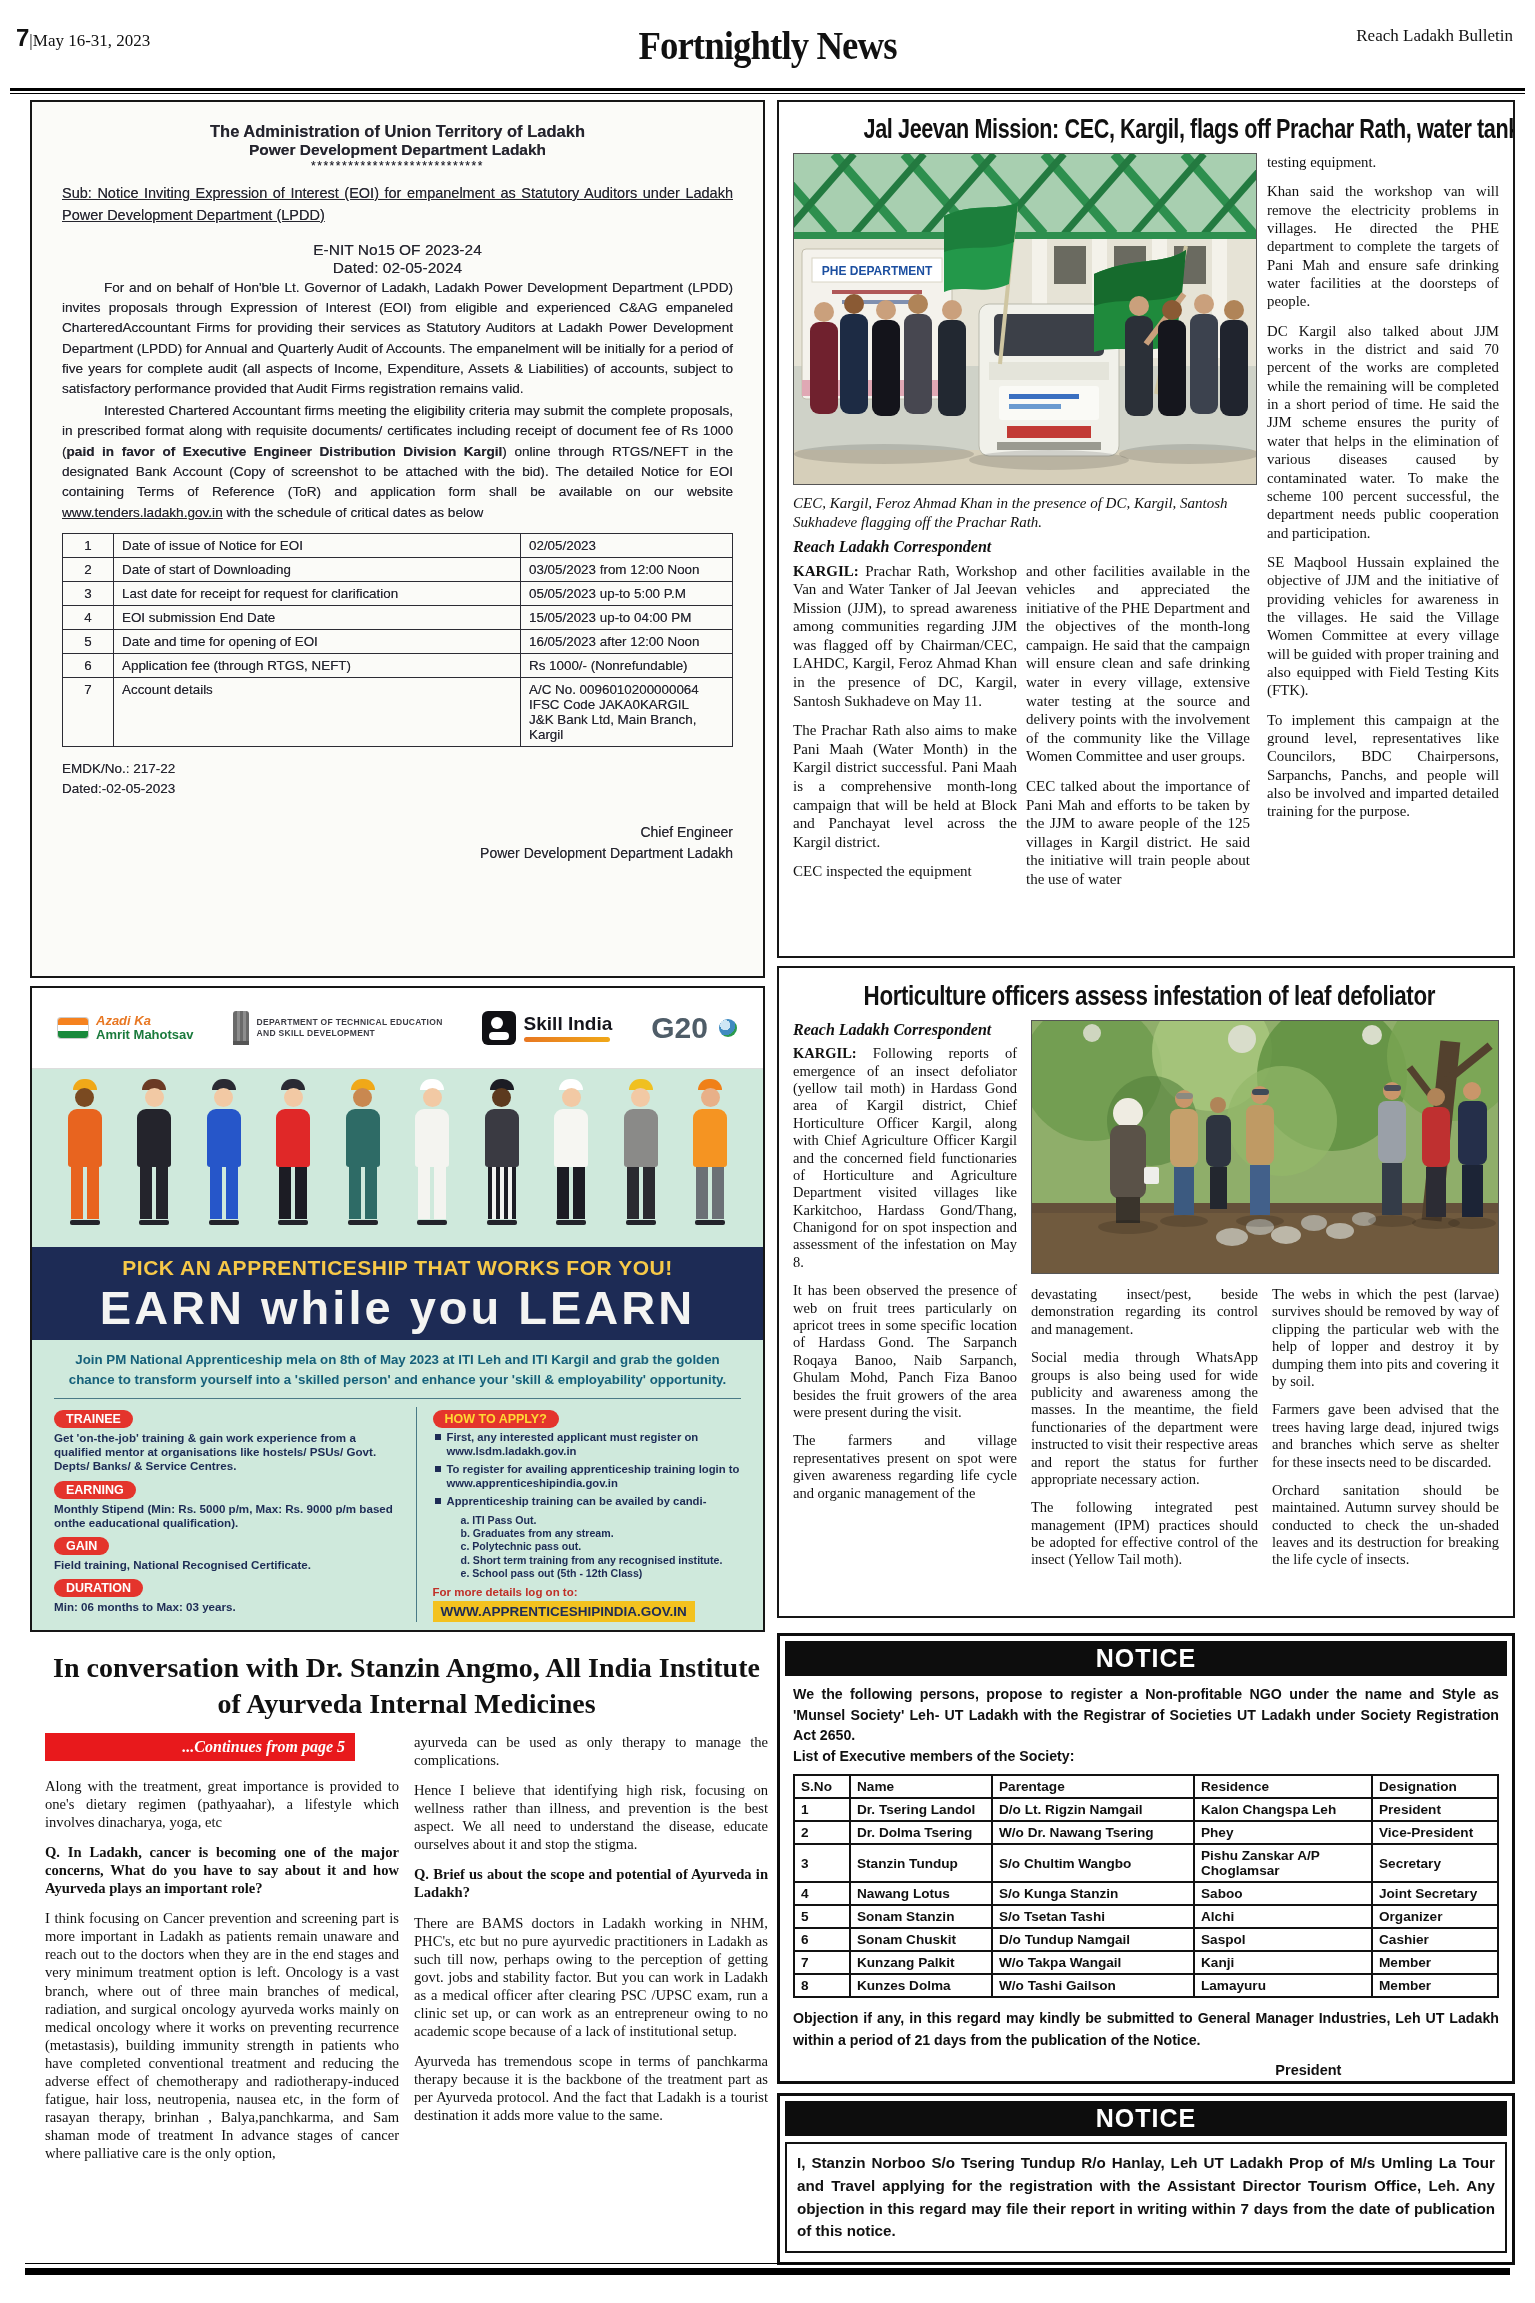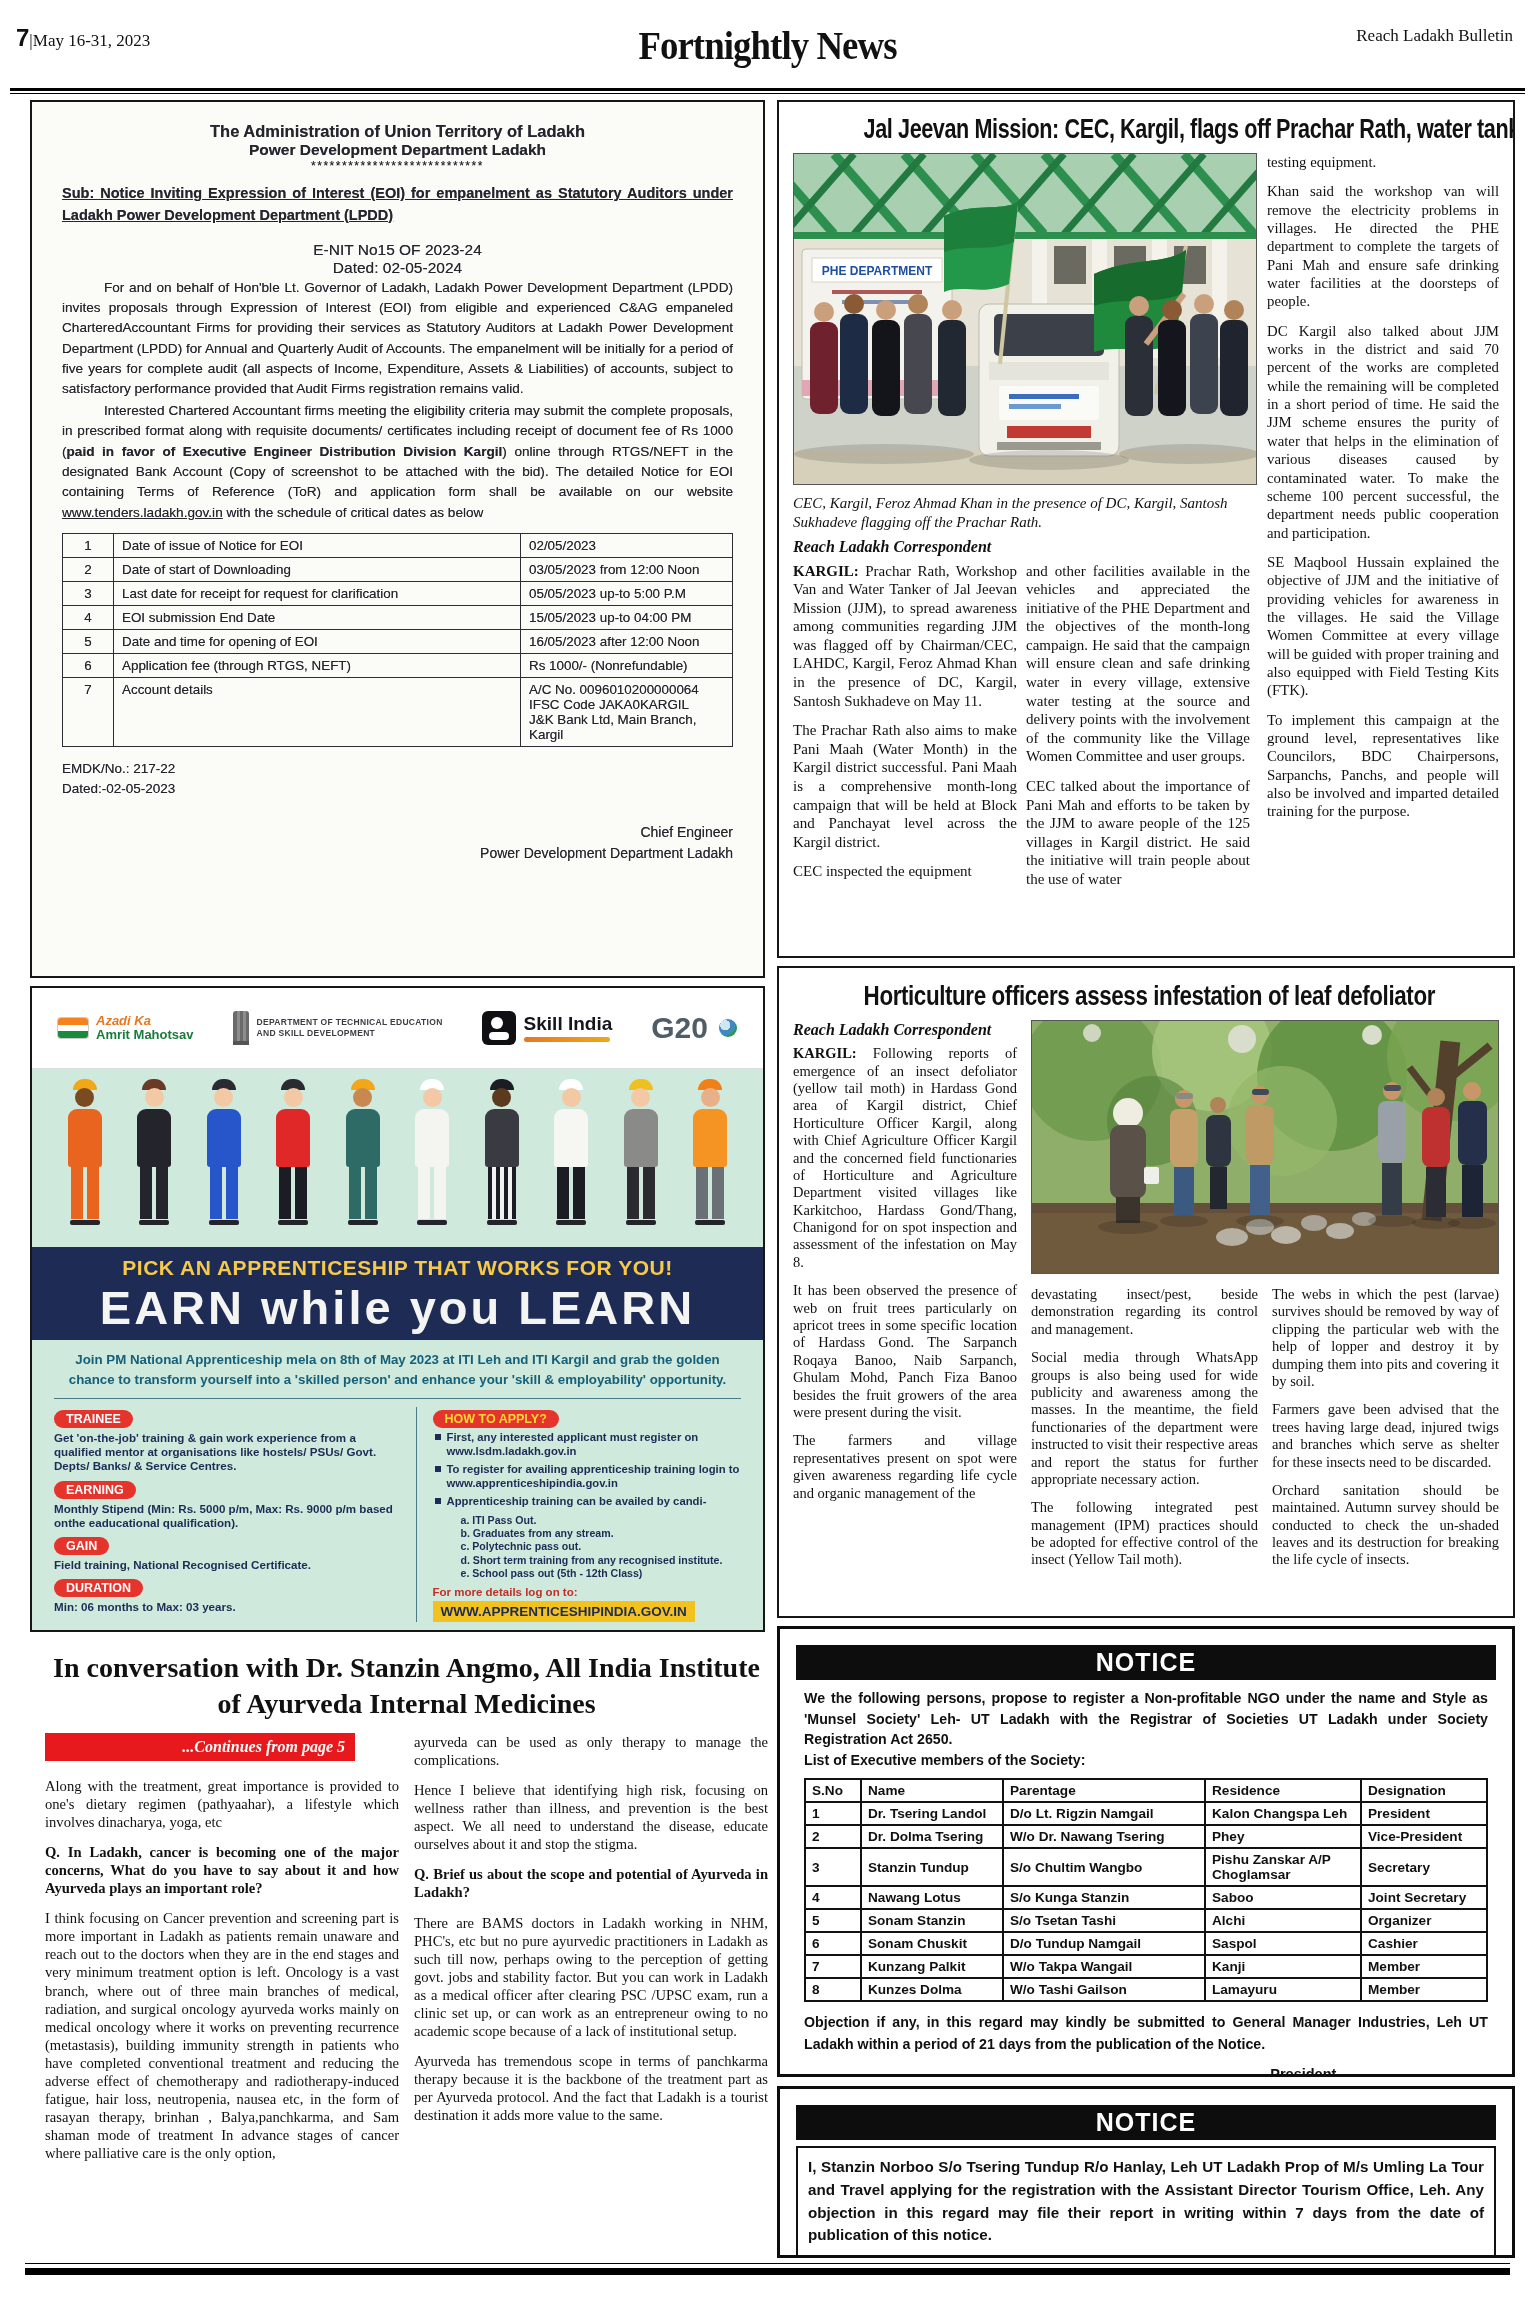--- a/index.html
+++ b/index.html
@@ -18,21 +18,21 @@
   .cap{font-style:italic;font-size:15px;line-height:1.25;margin-top:5px;}
   .nbody p{margin:0 0 11px;text-align:justify;}
   .pre{white-space:pre-line;}
   .dl{font-weight:bold;}
   
   .doc{background:#fbfbf8;font-family:"Liberation Sans",sans-serif;color:#25252e;padding:20px 30px 12px;text-shadow:0 0 .5px rgba(20,20,40,.6);}
   .doc .c{text-align:center;}
   .doc-org1{font-size:16.5px;font-weight:bold;}
   .doc-org2{font-size:15.5px;font-weight:bold;}
   .doc-stars{font-size:12px;letter-spacing:1.5px;margin-bottom:10px;}
-  .doc-sub{font-size:14.5px;font-weight:bold;text-decoration:underline;text-align:justify;line-height:1.5;}
+  .doc-sub{font-size:14.5px;font-weight:normal;text-decoration:underline;text-align:justify;line-height:1.5;}
   .doc-enit{font-size:15.5px;font-weight:normal;margin-top:14px;}
   .doc p.bd{font-size:13.6px;line-height:1.5;text-align:justify;margin:1px 0 0;}
   .doc p.bd.ind{text-indent:42px;}
   .doc-link{text-decoration:underline;}
   .doc-table{border-collapse:collapse;width:100%;margin-top:10px;font-size:13.4px;}
   .doc-table td{border:1.6px solid #2c2c34;padding:4px 8px;vertical-align:top;}
   .doc-table td:first-child{width:34px;text-align:center;}
   .doc-table td:nth-child(2){width:390px;}
   .doc-emdk{font-size:13.5px;margin-top:12px;line-height:1.5;}
   .doc-sign{font-size:14px;text-align:right;margin-top:22px;line-height:1.5;}
@@ -83,21 +83,21 @@
   .nbody{font-size:15px;line-height:1.24;}
   .photo-frame{border:1px solid #555;}
   
   .int-hl{text-align:center;font-size:28px;font-weight:bold;line-height:1.3;margin:2px 10px 10px;}
   .cont-tag{background:#e8191c;color:#fff;font-style:italic;font-weight:bold;font-size:16px;text-align:right;padding:4px 10px;width:310px;box-sizing:border-box;margin-bottom:16px;}
   .int-cols{display:flex;gap:15px;padding:0 6px;}
   .int-col{width:50%;font-size:14.6px;line-height:1.24;}
   .int-col p{margin:0 0 12px;text-align:justify;}
   .int-col p.q{font-weight:bold;}
   
-  .notice{border:3px solid #0d0d0d;background:#fff;box-sizing:border-box;padding:16px;overflow:hidden;}
+  .notice{border:3px solid #0d0d0d;background:#fff;box-sizing:border-box;padding:5px;overflow:hidden;margin-top:7px;}
   .notice-title{background:#0d0d0d;color:#fff;font-family:"Liberation Sans",sans-serif;font-weight:bold;font-size:25px;letter-spacing:1px;text-align:center;padding:3px 0;}
   .notice-body{font-family:"Liberation Sans",sans-serif;font-weight:bold;color:#101010;padding:8px 8px 4px;}
   .n-intro{font-size:14.2px;line-height:1.45;text-align:justify;}
   .n-table{border-collapse:collapse;width:100%;margin-top:8px;font-size:13.6px;}
   .n-table td,.n-table th{border:2px solid #111;padding:3px 6px;text-align:left;}
   .n-obj{font-size:14.2px;line-height:1.5;margin-top:10px;text-align:justify;}
   .n-sign{font-size:14.5px;text-align:center;margin-top:8px;line-height:1.6;padding-left:46%;}
   .n2-body{border:2px solid #111;margin-top:6px;padding:8px 10px;font-size:15.2px;line-height:1.5;text-align:justify;font-family:"Liberation Sans",sans-serif;font-weight:bold;}
   .botbar{left:25px;width:1485px;top:2263px;border-top:1.5px solid #000;}
   .botbar2{left:25px;width:1485px;top:2268px;height:7px;background:#000;}

